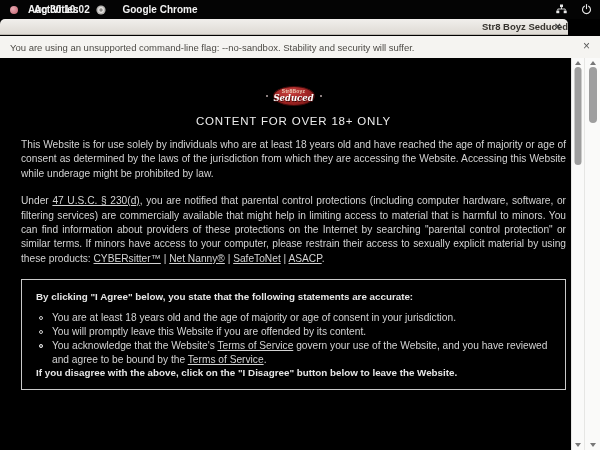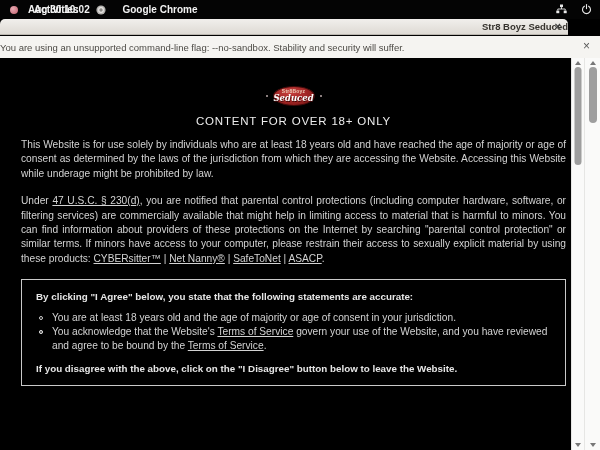--- a/index.html
+++ b/index.html
@@ -22,21 +22,21 @@
   .titlebar { position:absolute; left:0; top:19px; width:568px; height:16px;
               background:linear-gradient(#f1efec,#dedad4); border-bottom:1px solid #b9b5ae;
               border-radius:5px 5px 0 0; display:flex; align-items:center; justify-content:flex-end; }
   .titlebar .wtitle { font-size:9.5px; font-weight:bold; color:#36332e; }
   .titlebar .wclose { position:absolute; right:7px; top:1px; font-size:11px; color:#3c3c3c;
                       font-weight:bold; line-height:13px; cursor:default; }
 
   
   .infobar { position:absolute; left:0; top:36px; width:600px; height:22px; background:#f5f4f1;
              display:flex; align-items:center; }
-  .infobar .msg { font-size:9.5px; color:#4c4a45; }
+  .infobar .msg { padding-left:10px; font-size:9.5px; color:#4c4a45; }
   .infobar .iclose { position:absolute; right:10px; top:3px; font-size:12px; color:#5a5a5a; cursor:default; }
 
   
   .content { position:absolute; left:0; right:29px; top:58px; bottom:0; background:#000;
              padding:27px 5px 0 21px; overflow:hidden; color:#d3d3d3;border-radius:18px; }
 
   .logo-row { display:flex; align-items:center; justify-content:center; gap:5px; height:21px; margin-bottom:9px; }
   .logo-dot { width:2px; height:2px; border-radius:50%; background:#b9a9a9; }
   .logo-oval { width:42px; height:20px; border-radius:50%; position:relative;
                background:radial-gradient(ellipse at 40% 30%, #c8403f 0%, #9c2322 55%, #6f1413 100%);
@@ -50,21 +50,21 @@
 
   p.body-text { font-size:10.2px; line-height:14.4px; text-align:justify; margin-bottom:13px; color:#d3d3d3; }
   a.inline-link { color:#d3d3d3; text-decoration:underline; cursor:pointer; }
 
   .agreement-box { border:1px solid #c9c9c9; padding:11px 14px 10px; margin-top:2px; }
   .bold-line { font-size:9.8px; font-weight:bold; color:#e6e6e6; line-height:12px; }
   .agreement-box ul { list-style:none; margin:8px 0 0 2px; }
   .agreement-box li { position:relative; padding-left:14px; font-size:10.2px; line-height:13.9px; color:#d3d3d3; }
   .bullet-marker { position:absolute; left:1px; top:4.5px; width:4px; height:4px; border-radius:50%;
                    border:1px solid #cfcfcf; }
-  .note-line { margin-top:10px; }
+  .note-line { }
   .date-line { margin-top:9px; font-size:10.2px; color:#d3d3d3; }
 
   
   .sb { position:absolute; top:58px; bottom:0; background:#fafaf9; border-left:1px solid #e6e6e4; }
   .sb-inner { right:16px; width:13px; }
   .sb-outer { right:0; width:16px; }
   .sb-thumb { position:absolute; left:50%; transform:translateX(-50%); width:7px;
               background:#9e9e9e; border-radius:4px; }
   .sb-inner .sb-thumb { top:9px; height:98px; }
   .sb-outer .sb-thumb { top:9px; height:56px; width:8px; }
@@ -139,20 +139,23 @@
 
   <p class="body-text"><span>Under </span><a class="inline-link">47 U.S.C. § 230(d)</a><span>, you are notified that parental control protections (including computer hardware, software, or filtering services) are commercially available that might help in limiting access to material that is harmful to minors. You can find information about providers of these protections on the Internet by searching "parental control protection" or similar terms. If minors have access to your computer, please restrain their access to sexually explicit material by using these products: </span><a class="inline-link">CYBERsitter™</a><span> | </span><a class="inline-link">Net Nanny®</a><span> | </span><a class="inline-link">SafeToNet</a><span> | </span><a class="inline-link">ASACP</a><span>.</span></p>
 
   <div class="agreement-box">
     <p class="bold-line">By clicking "I Agree" below, you state that the following statements are accurate:</p>
     <ul>
       <li>
         <span class="bullet-marker"></span><span>You are at least 18 years old and the age of majority or age of consent in your jurisdiction.</span>
       </li>
       <li>
+        <span class="bullet-marker"></span><span>You will promptly leave this Website if you are offended by its content.</span>
+      </li>
+      <li>
         <span class="bullet-marker"></span>
       </li>
       <li>
         <span class="bullet-marker"></span><span>You acknowledge that the Website's </span><a class="inline-link">Terms of Service</a><span> govern your use of the Website, and you have reviewed and agree to be bound by the </span><a class="inline-link">Terms of Service</a><span>.</span>
       </li>
     </ul>
     <p class="bold-line note-line">If you disagree with the above, click on the "I Disagree" button below to leave the Website.</p>
   </div>
 
 </div>

